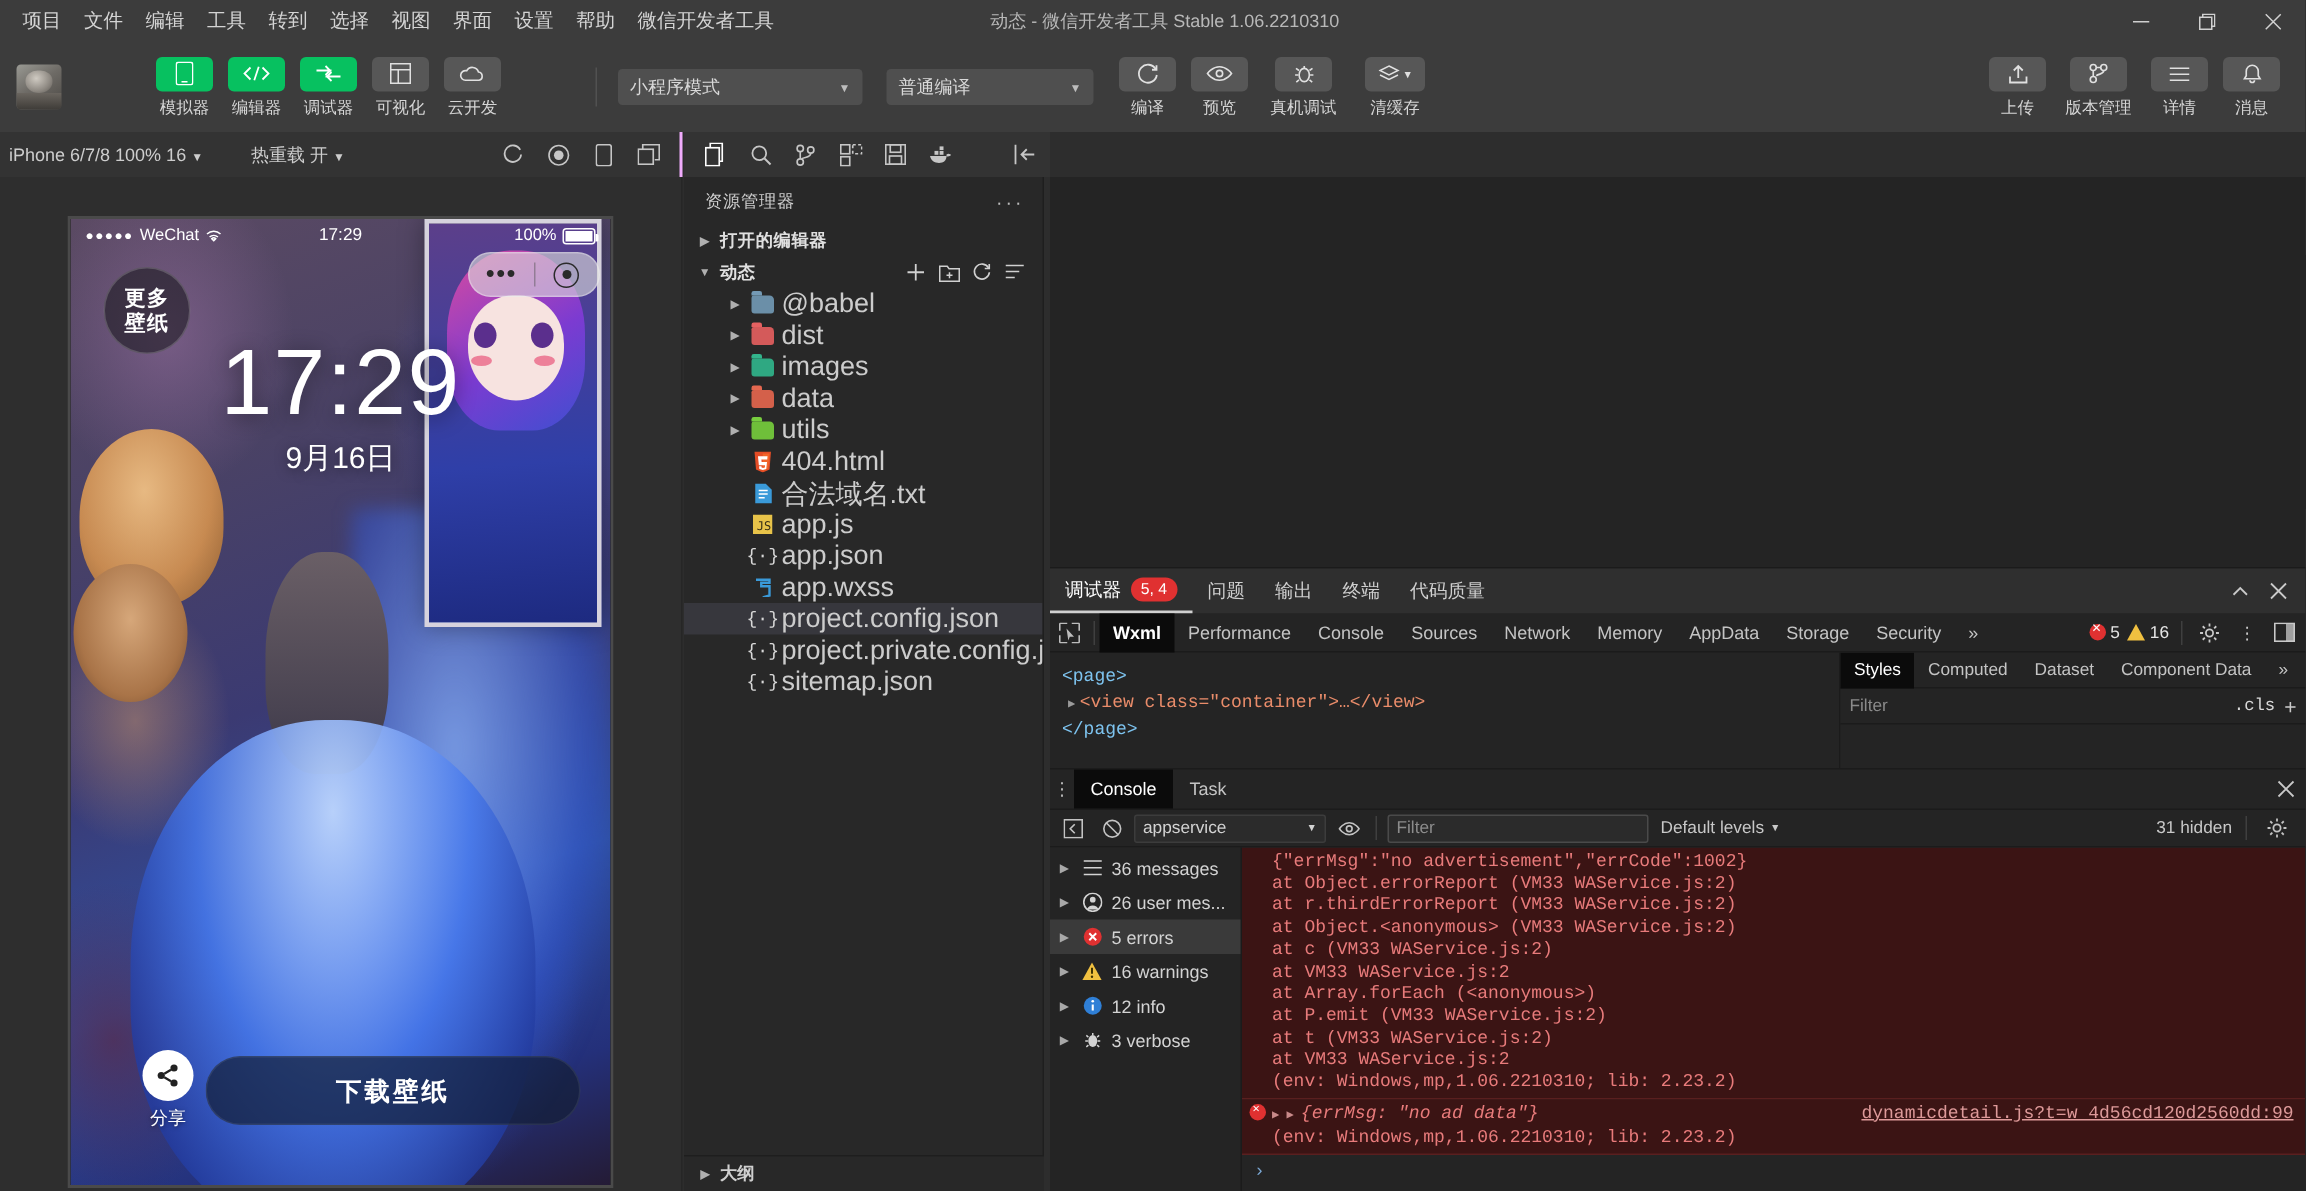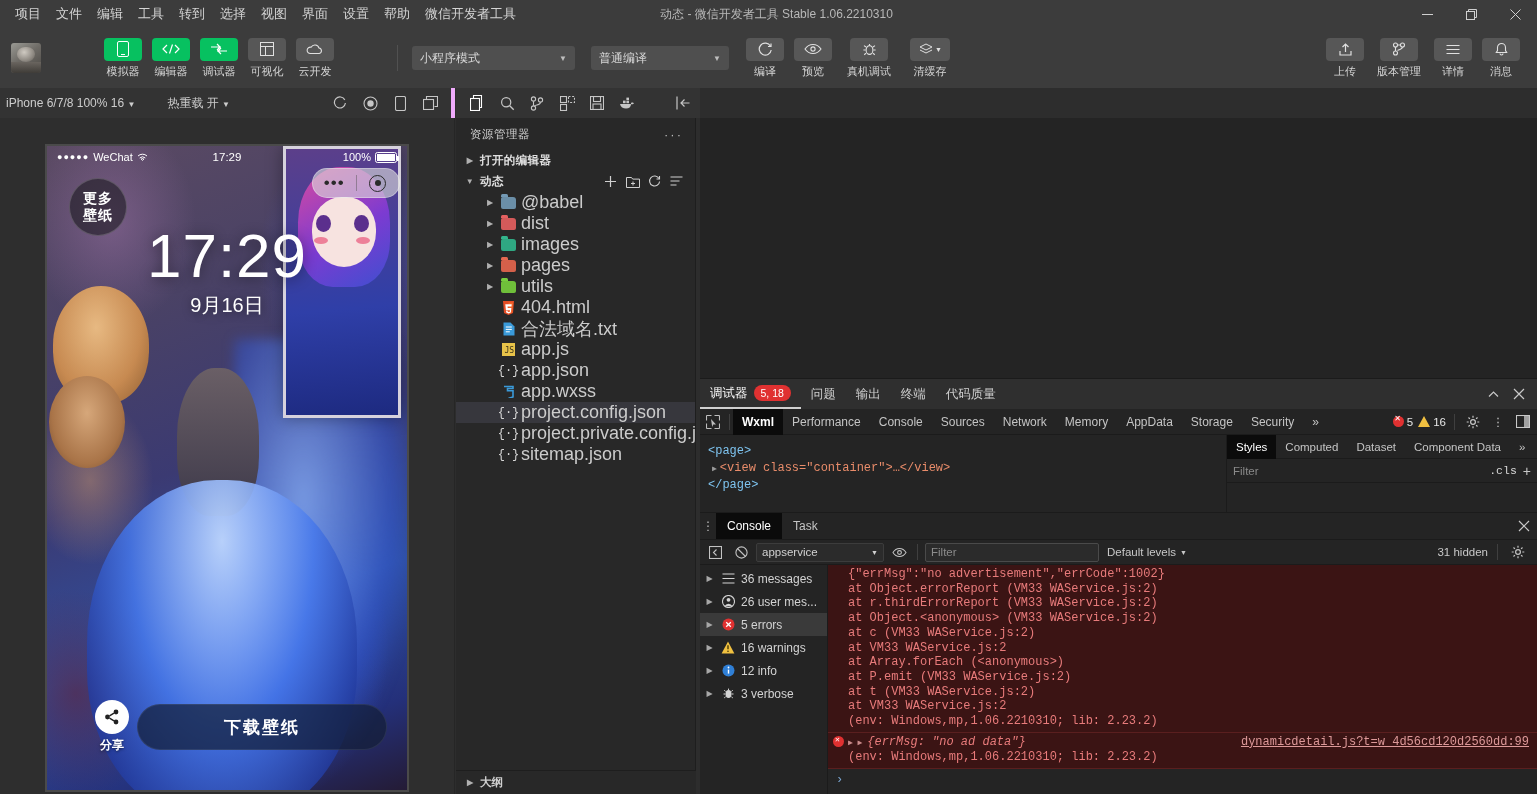--- a/index.html
+++ b/index.html
@@ -77,21 +77,21 @@
     color: #d8d8d8; justify-content: space-between; cursor: default;
   }
   .select .caret { font-size: 8px; color: #bdbdbd; }
 
   .spacer { flex: 1; }
 
   
   .sim-strip {
     position: absolute; left: 0; top: 88px; width: 455px; height: 30px;
     background: #333333; display: flex; align-items: center; gap: 0;
-    border-right: 4px solid #f0abfc;
+    border-right: 2px solid #f0abfc;
   }
   .strip-txt { font-size: 12px; color: #cdcdcd; padding: 0 6px; white-space: nowrap; }
   .strip-ico { width: 30px; height: 30px; display: flex; align-items: center; justify-content: center; color: #c6c6c6; }
 
   
   .sim-pane {
     position: absolute; left: 0; top: 118px; width: 455px; height: 676px;
     background: #2e2e2e; border-right: 1px solid #262626;
     display: flex; align-items: flex-start; justify-content: center;
   }
@@ -214,21 +214,21 @@
   }
 
   .share-btn {
     position: absolute; left: 42px; bottom: 36px; width: 46px; z-index: 6;
     display: flex; flex-direction: column; align-items: center; gap: 3px;
   }
   .share-circle {
     width: 34px; height: 34px; border-radius: 50%; background: #fff;
     display: flex; align-items: center; justify-content: center;
   }
-  .share-lbl { font-size: 12px; color: #fff; font-weight: bold; text-shadow: 0 1px 3px rgba(0,0,0,.6); }
+  .share-lbl { font-size: 12px; color: #fff; font-weight: normal; text-shadow: 0 1px 3px rgba(0,0,0,.6); }
 
   .download-btn {
     position: absolute; left: 90px; right: 20px; bottom: 40px; height: 46px;
     background: rgba(20,30,55,.72); border-radius: 24px;
     display: flex; align-items: center; justify-content: center; z-index: 6;
     color: #fff; font-size: 17px; font-weight: bold; letter-spacing: 2px;
     border: 1px solid rgba(255,255,255,.08);
   }
 
   
@@ -824,21 +824,21 @@
       <span class="fi">
           <span class="folder" style="background:#2fa882"></span>
         </span>
       <span class="ftxt">images</span>
     </div>
     <div class="exp-row indent2">
       <span class="arrow">▶</span>
       <span class="fi">
           <span class="folder" style="background:#d4604a"></span>
         </span>
-      <span class="ftxt">pages</span>
+      <span class="ftxt">data</span>
     </div>
     <div class="exp-row indent2">
       <span class="arrow">▶</span>
       <span class="fi">
           <span class="folder" style="background:#6fbf3a"></span>
         </span>
       <span class="ftxt">utils</span>
     </div>
 
     <div class="exp-row indent2">
@@ -907,21 +907,21 @@
     <span class="arrow">▶</span>
     <span>大纲</span>
   </div>
 
   <div class="main-dark"></div>
 
   <div class="devtools">
     <div class="dt-toprow">
       <div class="dt-tab-cn active">
         <span>调试器</span>
-        <span class="err-pill">5, 18</span>
+        <span class="err-pill">5, 4</span>
       </div>
       <div class="dt-tab-cn">
         <span>问题</span>
       </div>
       <div class="dt-tab-cn">
         <span>输出</span>
       </div>
       <div class="dt-tab-cn">
         <span>终端</span>
       </div>

